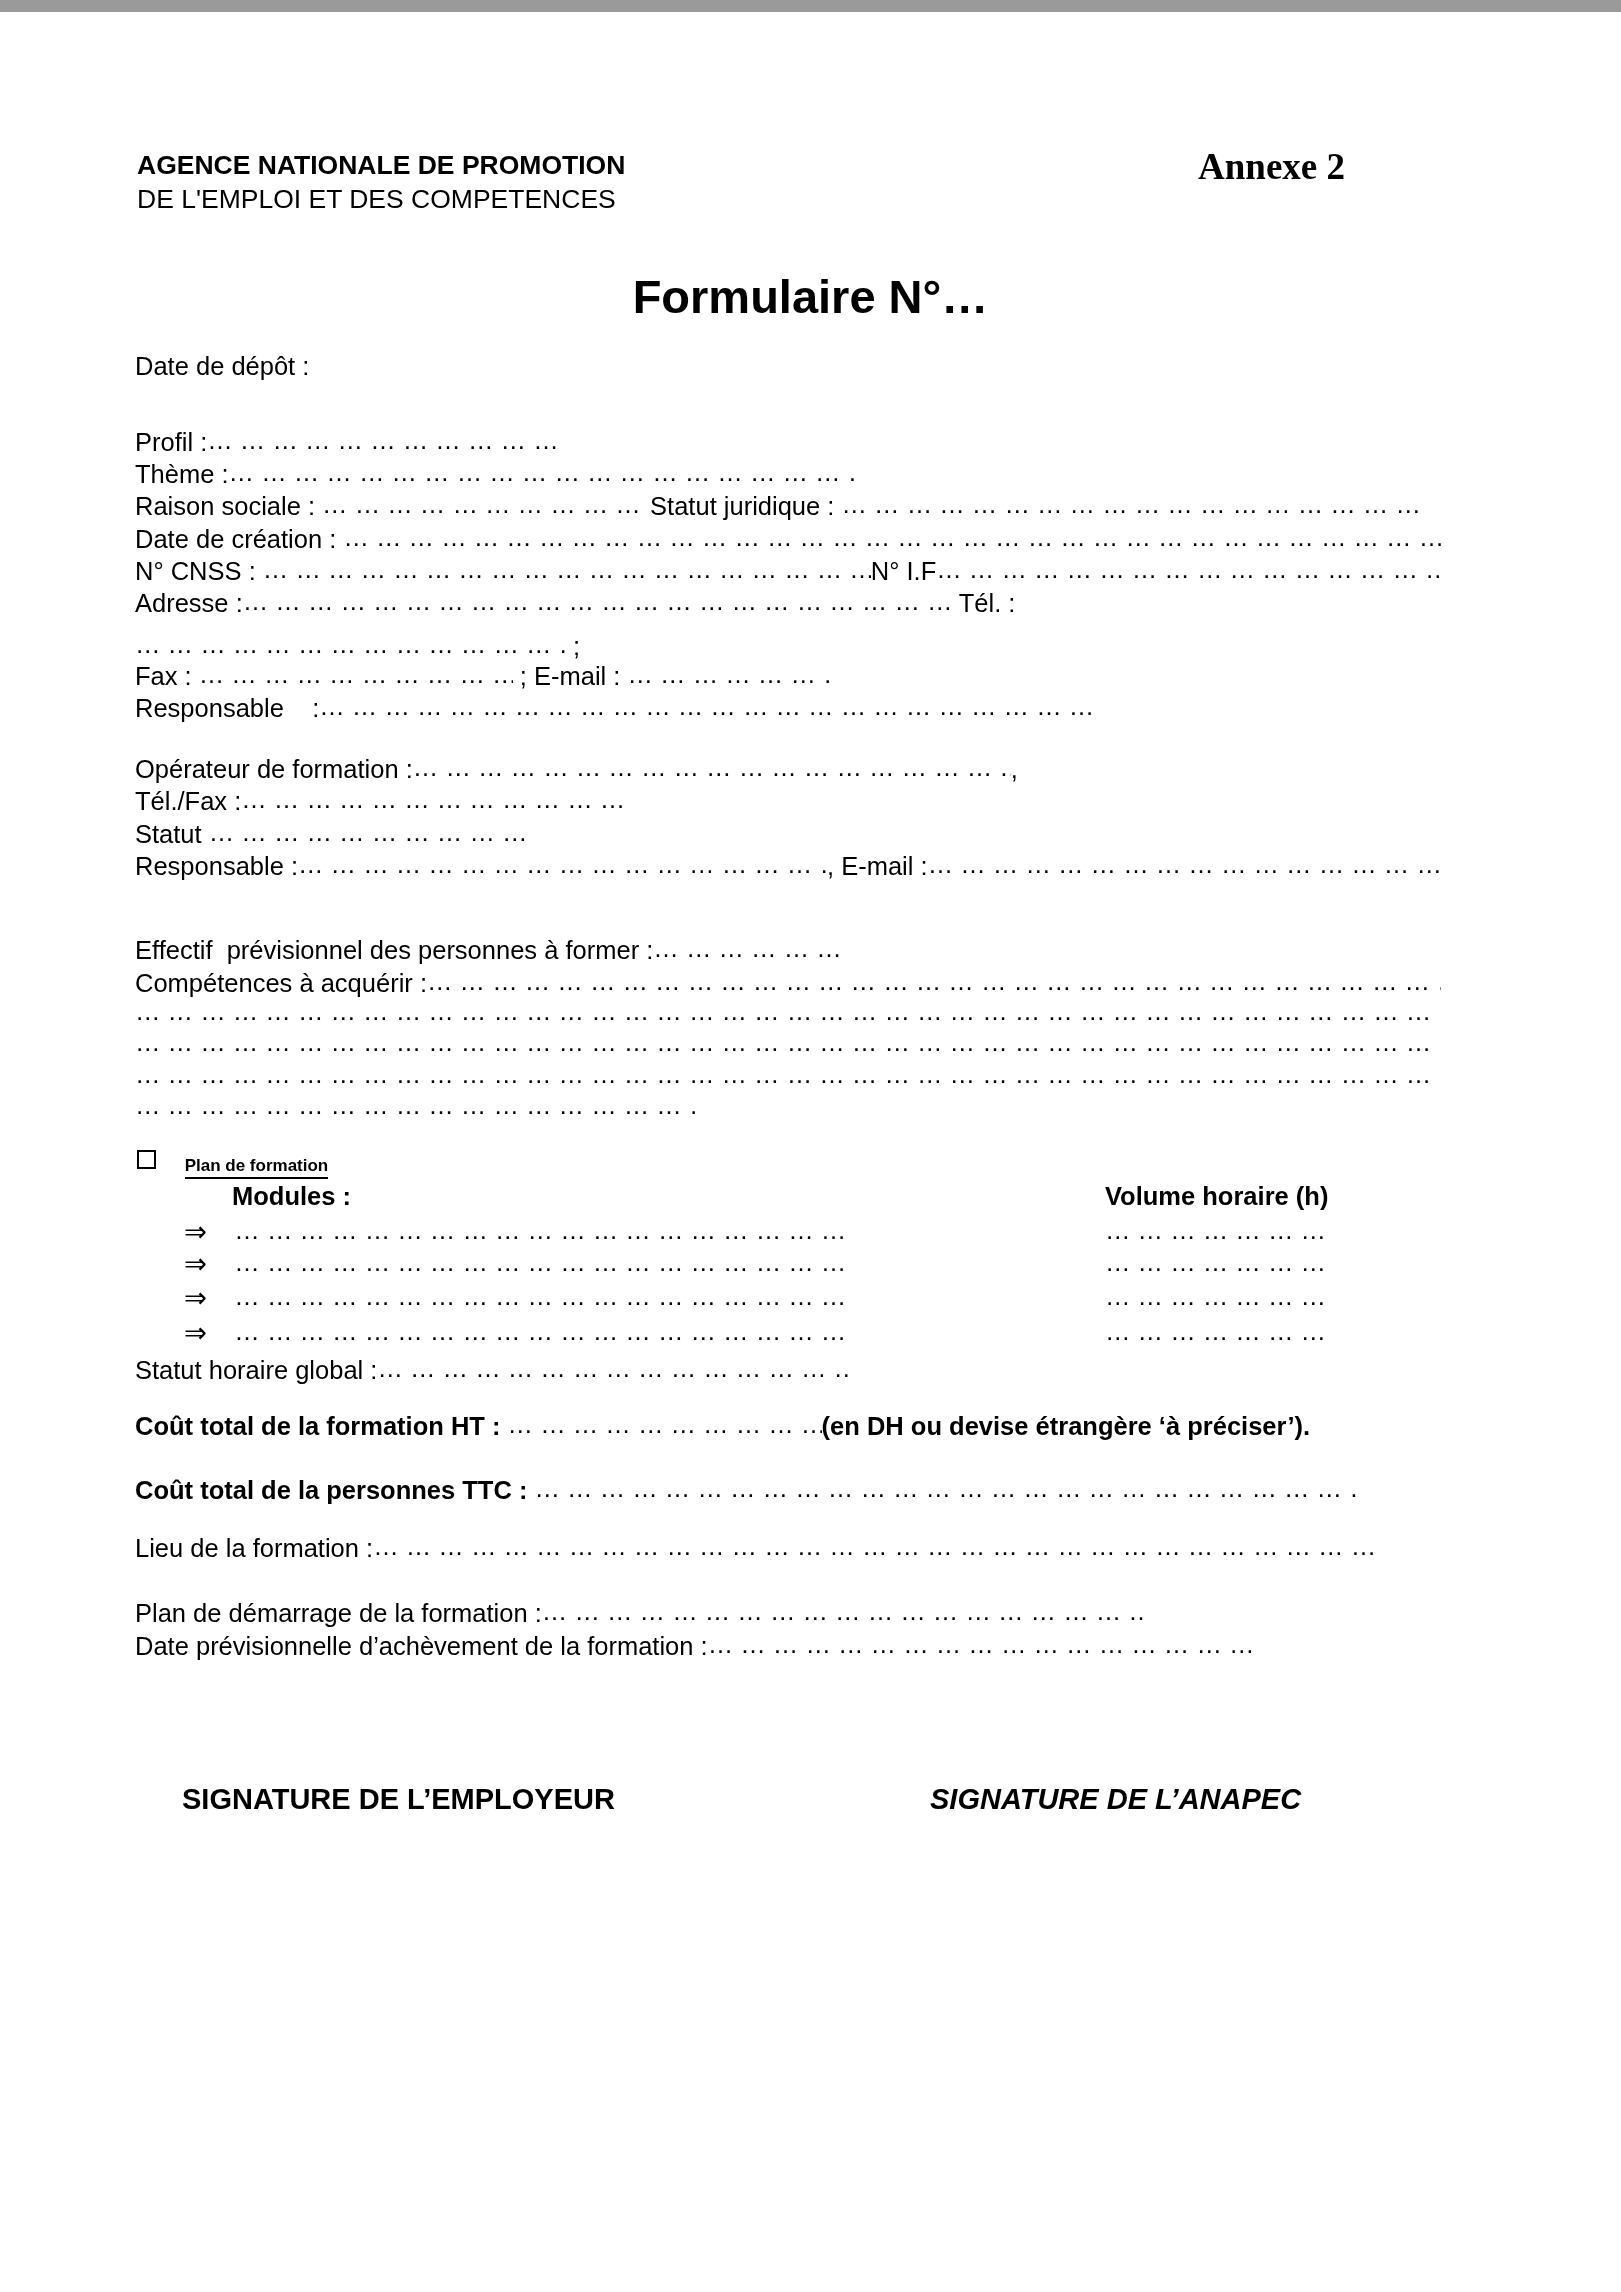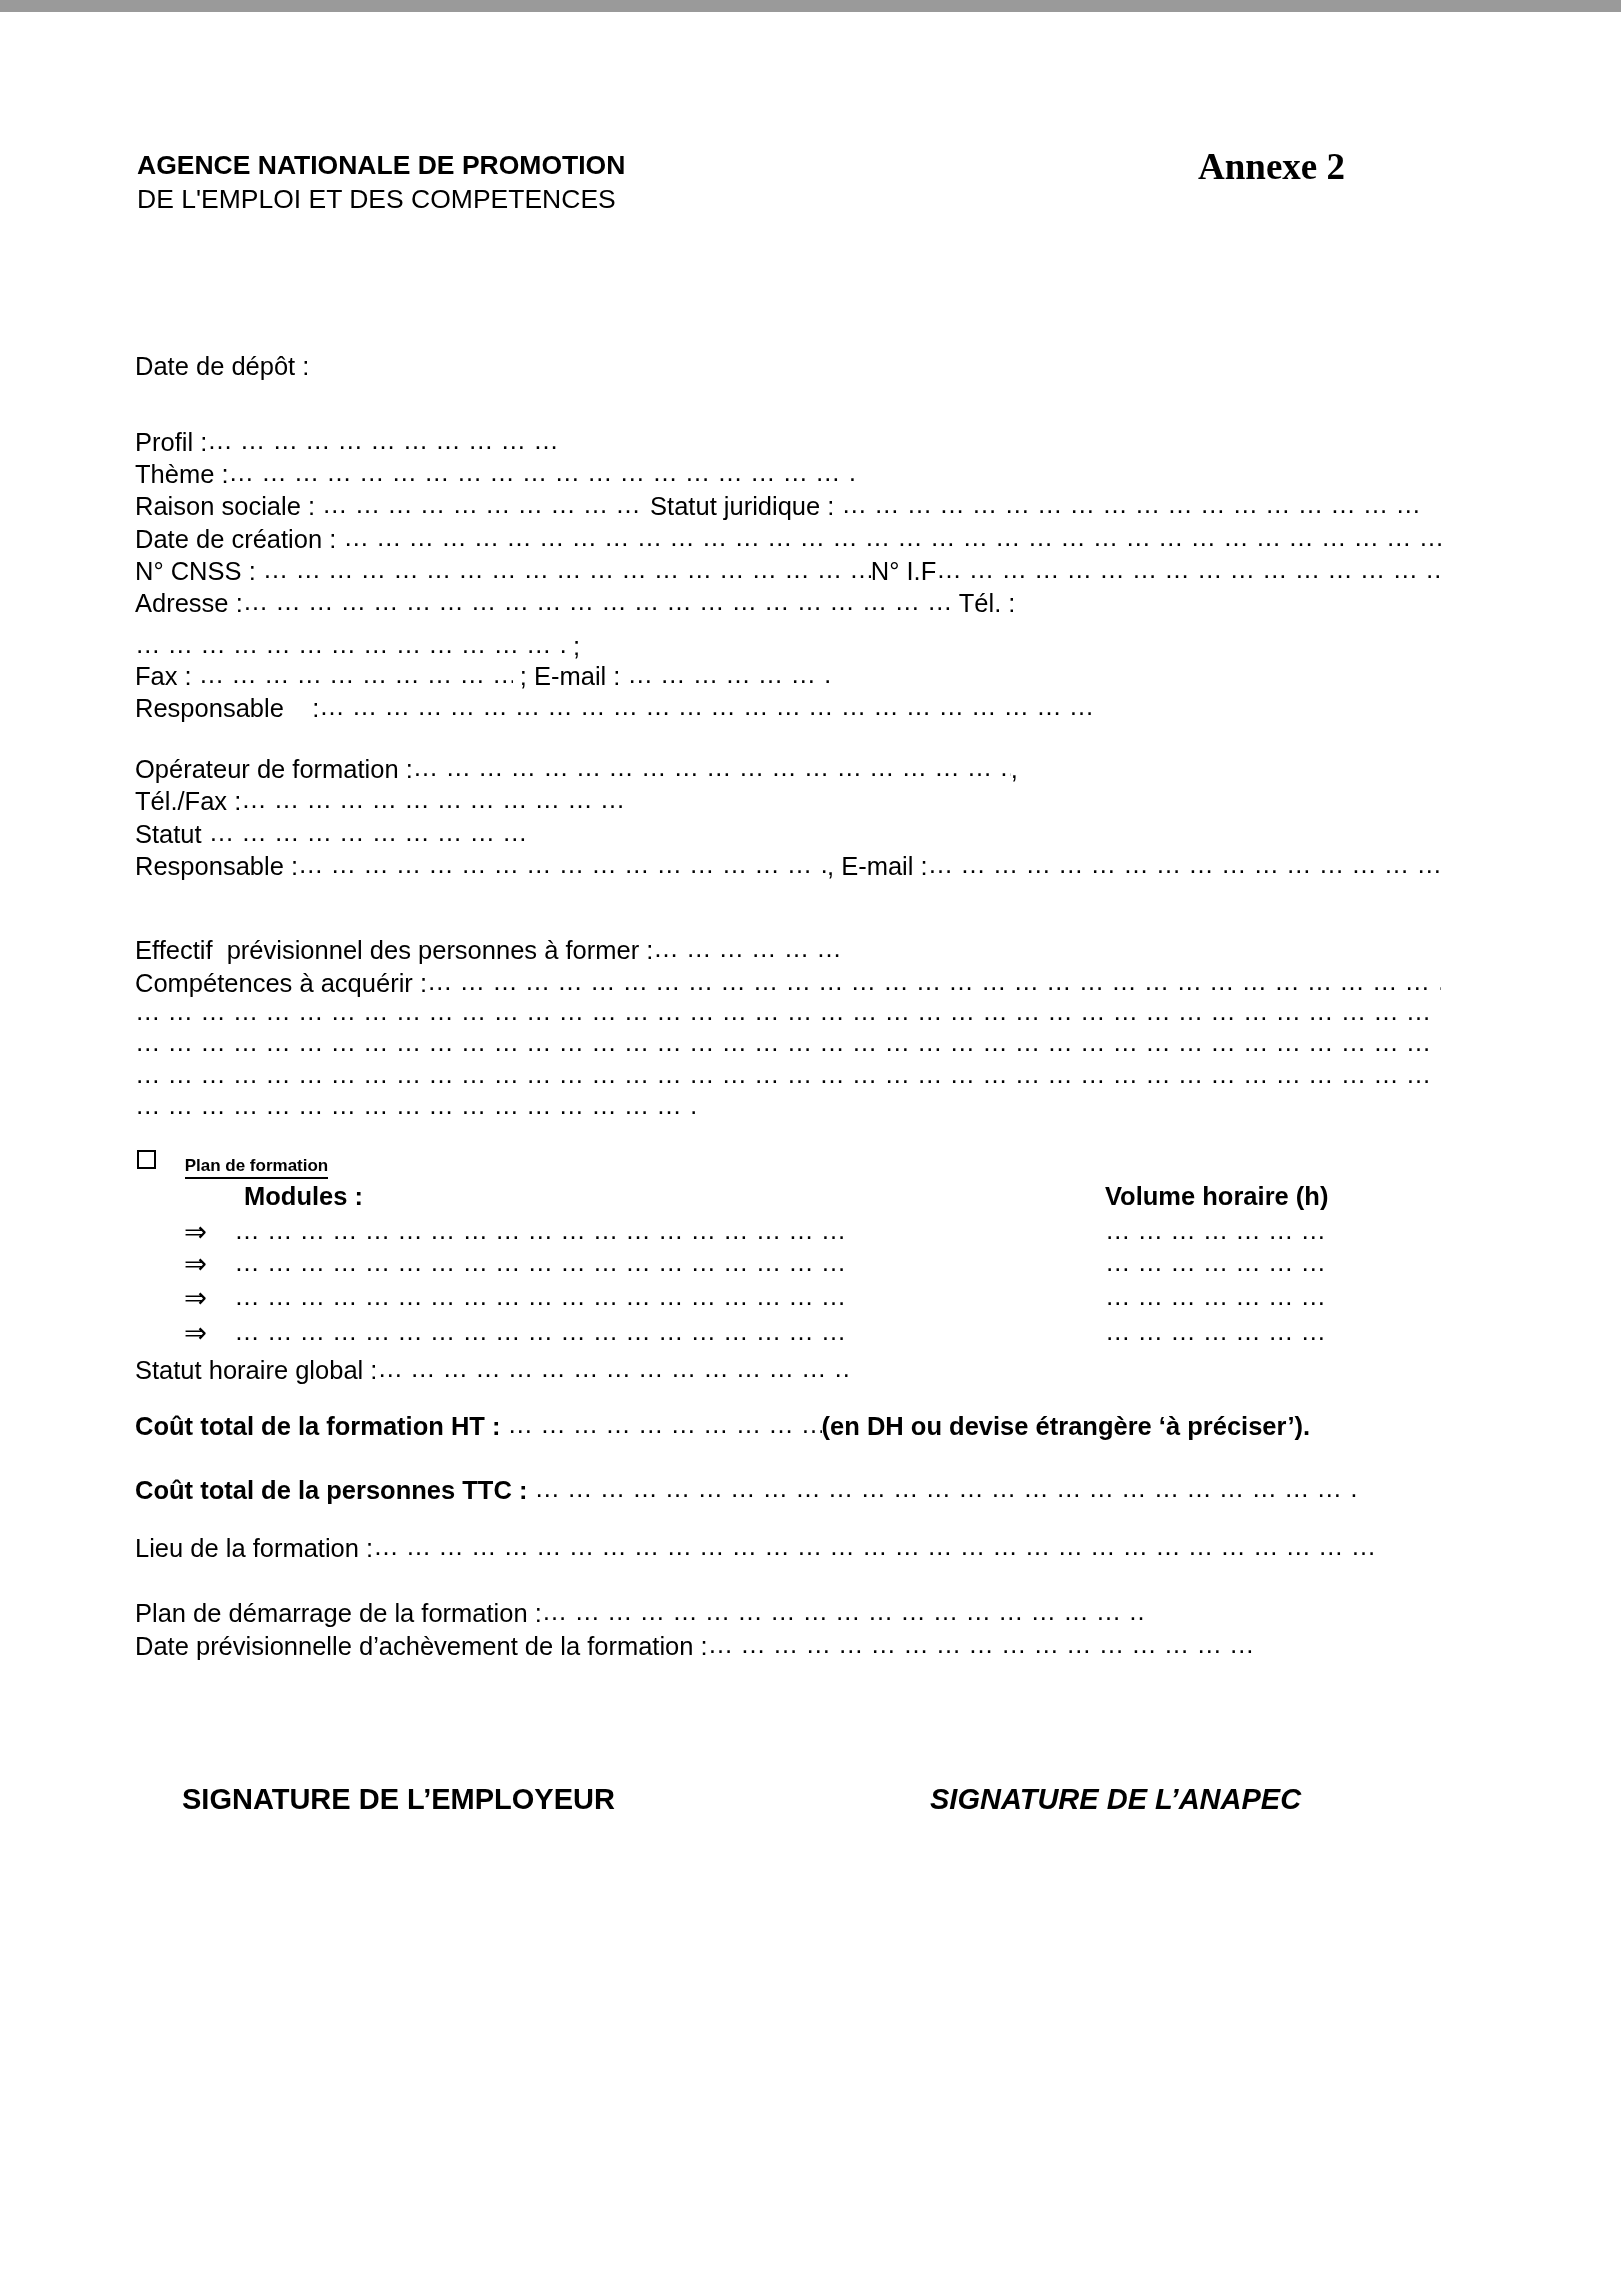--- a/index.html
+++ b/index.html
@@ -36,20 +36,21 @@
 </style>
 </head>
 <body>
 
 <div class="page">
 
   <div class="hdr b" style="left:137px;top:137px;">AGENCE NATIONALE DE PROMOTION</div>
   <div class="hdr" style="left:137px;top:171px;">DE L'EMPLOI ET DES COMPETENCES</div>
   <div class="annexe">Annexe 2</div>
 
+  <div class="title">Formulaire N°…</div>
 
   <div class="line" style="top:339px;">
     <span>Date de dépôt :</span>
   </div>
 
   <div class="line" style="top:413px;">
     <span>Profil :</span><span class="dots" style="width:353px">… … … … … … … … … … … … … … … … … … … … … … … … … … … … … … … … … … … … … … … … … … … … … … … … … … … … … … … … … … … … … … … … … … … … … … … … … … … … … … … … … … … … … … … … … … … … … … … … … … … … … … … … … … … … … … … … … … … … … … … …</span>
   </div>
 
   <div class="line" style="top:445px;">
@@ -118,21 +119,21 @@
     <span class="dots" style="width:1306px">… … … … … … … … … … … … … … … … … … … … … … … … … … … … … … … … … … … … … … … … … … … … … … … … … … … … … … … … … … … … … … … … … … … … … … … … … … … … … … … … … … … … … … … … … … … … … … … … … … … … … … … … … … … … … … … … … … … … … … … …</span>
   </div>
   <div class="line" style="top:1078px;">
     <span class="dots" style="width:564px">… … … … … … … … … … … … … … … … … … … … … … … … … … … … … … … … … … … … … … … … … … … … … … … … … … … … … … … … … … … … … … … … … … … … … … … … … … … … … … … … … … … … … … … … … … … … … … … … … … … … … … … … … … … … … … … … … … … … … … … …</span>
   </div>
 
   <div class="plan-head">
     <span class="checkbox"></span><span class="plan-title">Plan de formation</span>
   </div>
 
-  <div class="col-head" style="left:244px;top:1169px;">Modules :</div>
+  <div class="col-head" style="left:232px;top:1169px;">Modules :</div>
   <div class="col-head" style="left:1105px;top:1169px;">Volume horaire (h)</div>
 
   <div class="mrow" style="top:1203px;">
     <span class="arrow">⇒</span><span class="dots" style="width:622px">… … … … … … … … … … … … … … … … … … … … … … … … … … … … … … … … … … … … … … … … … … … … … … … … … … … … … … … … … … … … … … … … … … … … … … … … … … … … … … … … … … … … … … … … … … … … … … … … … … … … … … … … … … … … … … … … … … … … … … … …</span><span class="vdots dots" style="width:225px">… … … … … … … … … … … … … … … … … … … … … … … … … … … … … … … … … … … … … … … … … … … … … … … … … … … … … … … … … … … … … … … … … … … … … … … … … … … … … … … … … … … … … … … … … … … … … … … … … … … … … … … … … … … … … … … … … … … … … … … …</span>
   </div>
   <div class="mrow" style="top:1235px;">
     <span class="arrow">⇒</span><span class="dots" style="width:622px">… … … … … … … … … … … … … … … … … … … … … … … … … … … … … … … … … … … … … … … … … … … … … … … … … … … … … … … … … … … … … … … … … … … … … … … … … … … … … … … … … … … … … … … … … … … … … … … … … … … … … … … … … … … … … … … … … … … … … … … …</span><span class="vdots dots" style="width:225px">… … … … … … … … … … … … … … … … … … … … … … … … … … … … … … … … … … … … … … … … … … … … … … … … … … … … … … … … … … … … … … … … … … … … … … … … … … … … … … … … … … … … … … … … … … … … … … … … … … … … … … … … … … … … … … … … … … … … … … … …</span>
   </div>
   <div class="mrow" style="top:1269px;">
     <span class="arrow">⇒</span><span class="dots" style="width:622px">… … … … … … … … … … … … … … … … … … … … … … … … … … … … … … … … … … … … … … … … … … … … … … … … … … … … … … … … … … … … … … … … … … … … … … … … … … … … … … … … … … … … … … … … … … … … … … … … … … … … … … … … … … … … … … … … … … … … … … … …</span><span class="vdots dots" style="width:225px">… … … … … … … … … … … … … … … … … … … … … … … … … … … … … … … … … … … … … … … … … … … … … … … … … … … … … … … … … … … … … … … … … … … … … … … … … … … … … … … … … … … … … … … … … … … … … … … … … … … … … … … … … … … … … … … … … … … … … … … …</span>

